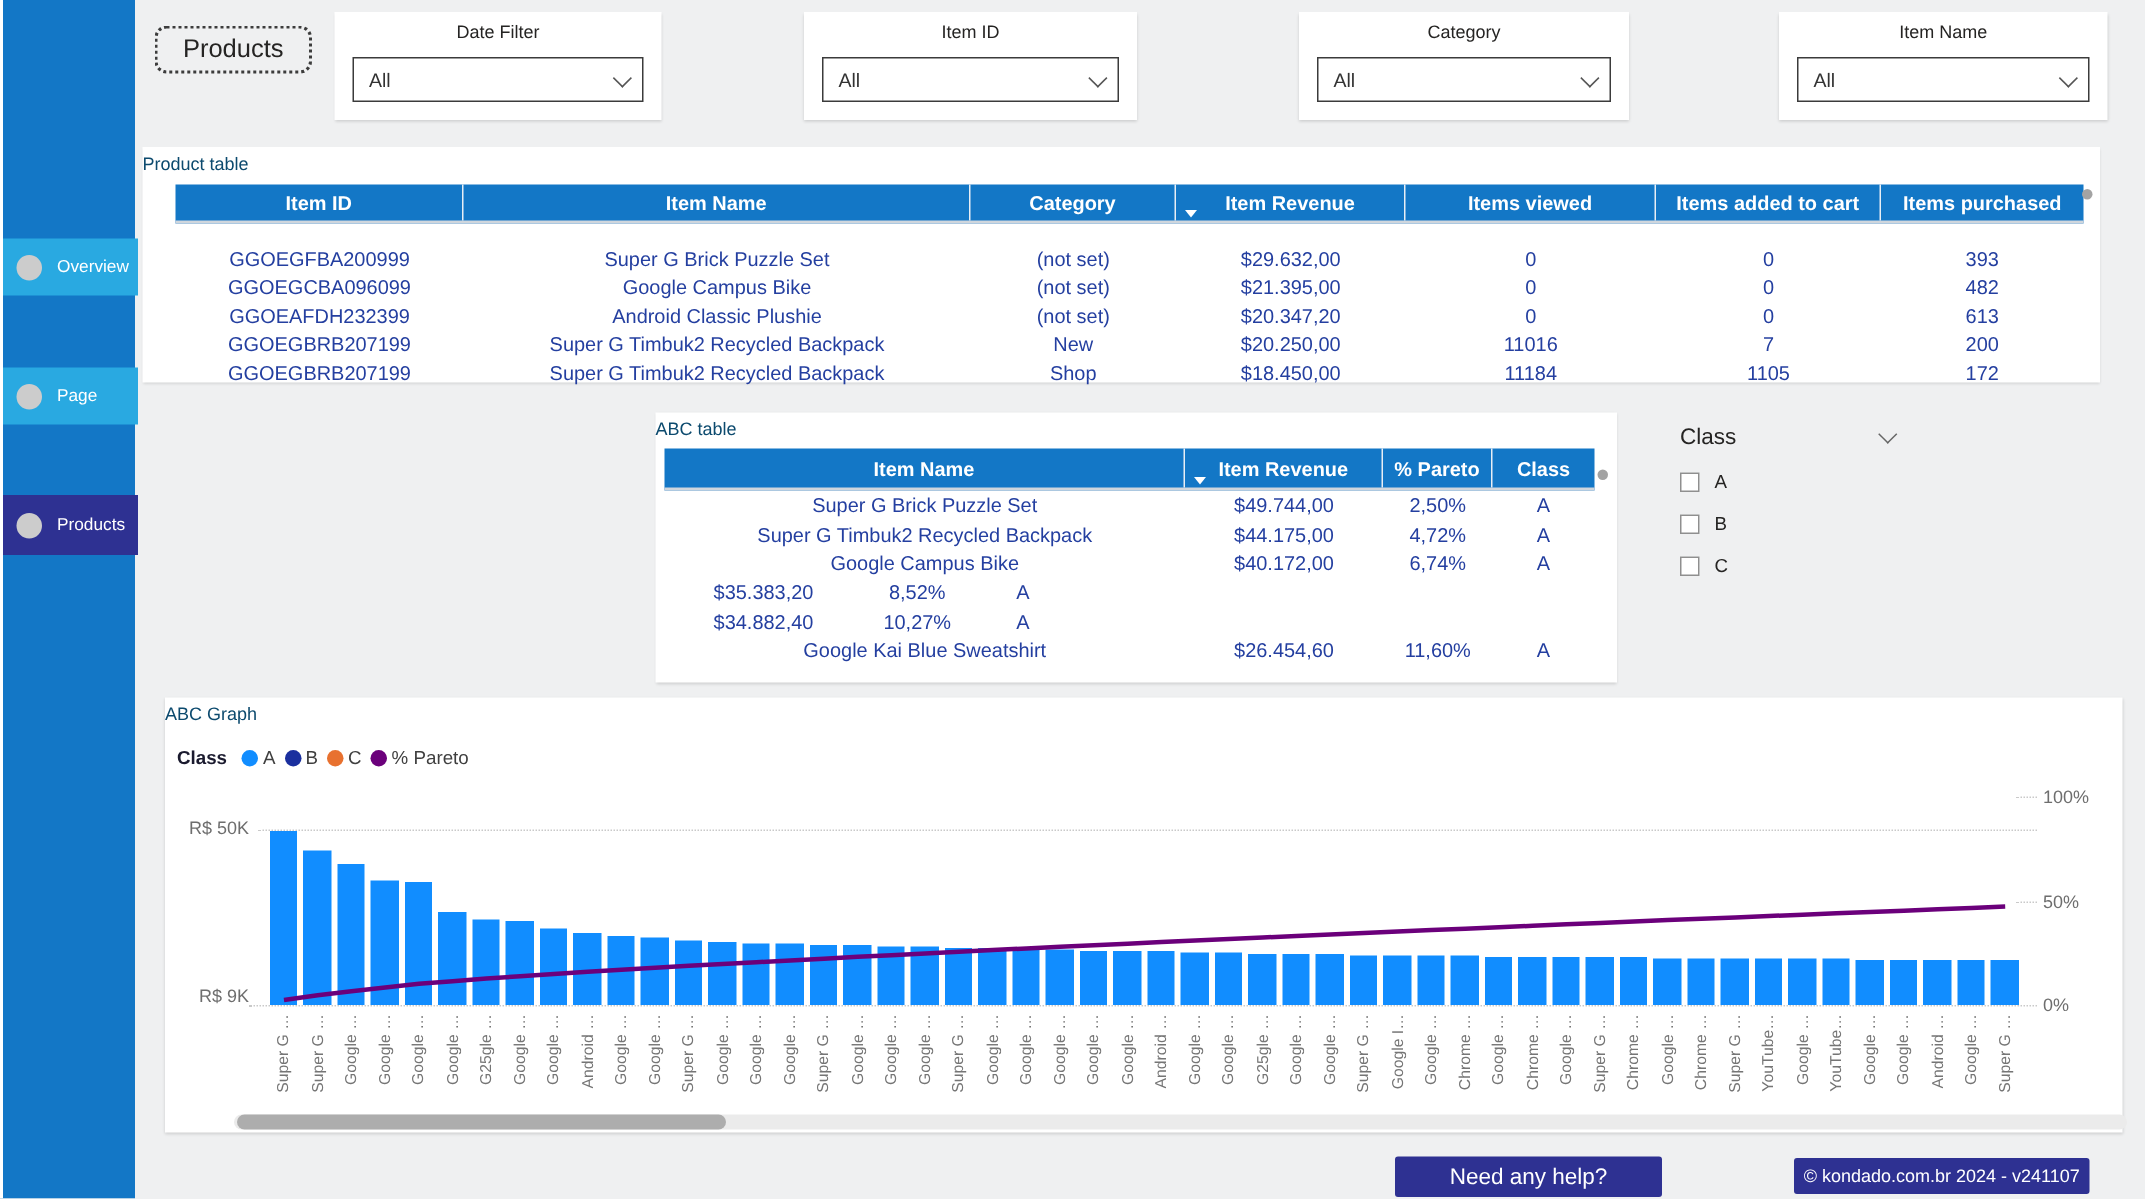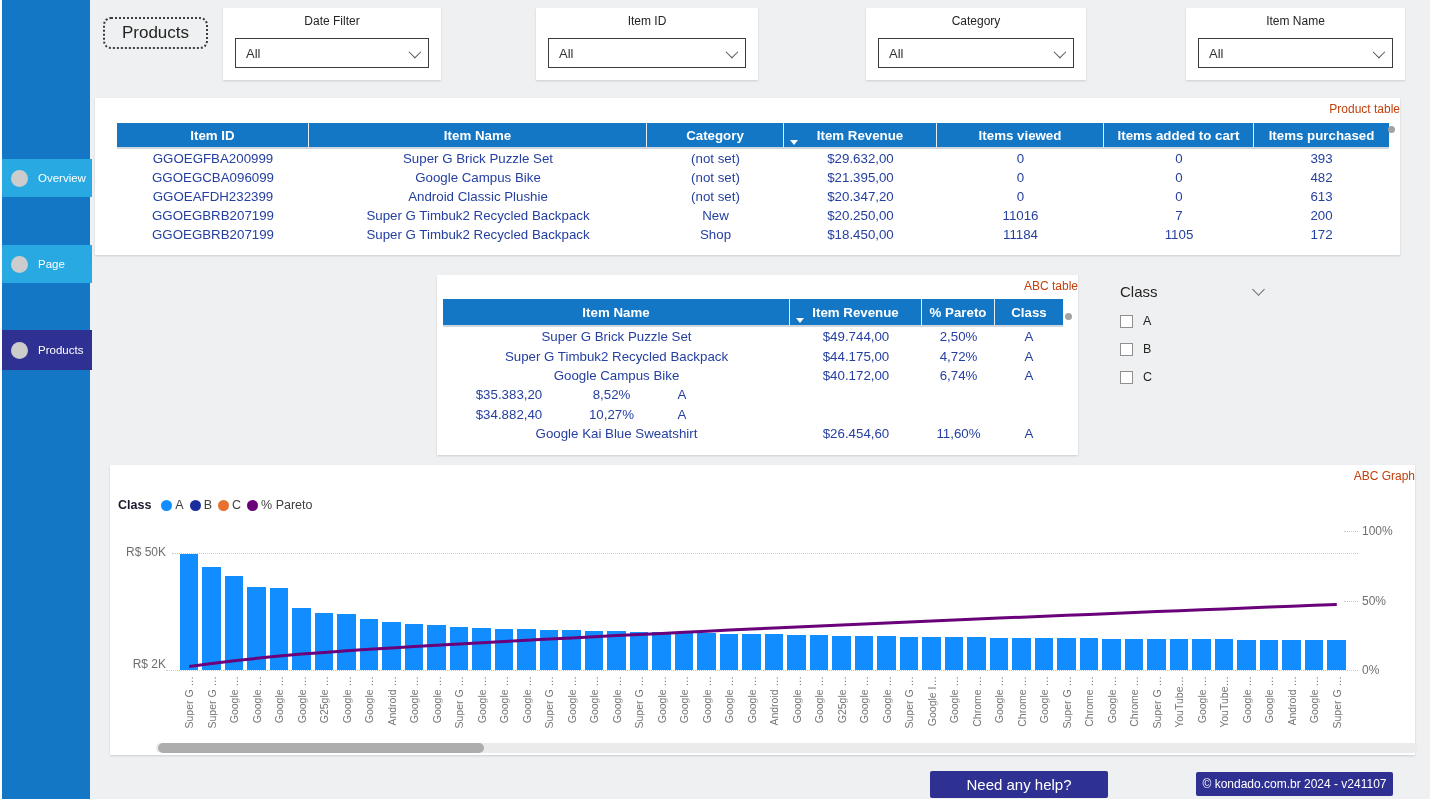--- a/index.html
+++ b/index.html
@@ -23,21 +23,21 @@
     font-size:17px; color:#252423; background:transparent; }
   
   .filter-card { position:absolute; top:8px; height:72px; background:#fff; box-shadow:0 1px 2px rgba(0,0,0,.15); }
   .filter-label { font-size:12px; text-align:center; margin-top:6px; color:#252423; }
   .dropdown { position:absolute; left:12px; right:12px; top:30px; height:30px; border:1.4px solid #3b3b3b;
     display:flex; align-items:center; padding:0 10px; font-size:13px; color:#333; background:#fff; cursor:pointer; }
   .chev { margin-left:auto; width:9px; height:9px; border-right:1.4px solid #555; border-bottom:1.4px solid #555;
     transform:rotate(45deg) translateY(-2px); flex:none; }
   
   .card { position:absolute; background:#fff; box-shadow:0 1px 2px rgba(0,0,0,.15); }
-  .vtitle { font-size:12px; color:#c2410c; text-align:right; padding-top:4px; }
+  .vtitle { font-size:12px; color:#0c4a6e; text-align:left; padding-top:4px; }
   .ptable { position:absolute; }
   .thead { display:flex; background:#1377c6; border-bottom:2px solid #cfd6dd; }
   .th { position:relative; display:flex; align-items:center; justify-content:center;
     color:#fff; font-weight:bold; font-size:13.3px; border-right:1px solid #e8eef5; cursor:pointer; }
   .th:last-child { border-right:none; }
   .sort-arrow { position:absolute; left:6px; bottom:2px; width:0; height:0;
     border-left:4px solid transparent; border-right:4px solid transparent; border-top:5px solid #fff; }
   .tr { display:flex; cursor:pointer; }
   .td { display:flex; align-items:center; justify-content:center; font-size:13.3px; color:#243fa0; overflow:hidden; white-space:nowrap; }
   .scroll-dot { position:absolute; width:7px; height:7px; border-radius:50%; background:#a3a3a3; }
@@ -125,21 +125,21 @@
   <div class="ptable" id="product-table" style="left:22px; top:25px; width:1272px;">
       <div class="thead" style="height: 26px;">
         <div class="th" style="width: 192px;">Item ID</div>
         <div class="th" style="width: 338px;">Item Name</div>
         <div class="th" style="width: 137px;">Category</div>
         <div class="th" style="width: 153px;">Item Revenue<div class="sort-arrow"></div></div>
         <div class="th" style="width: 167px; text-align: center;">Items viewed</div>
         <div class="th" style="width: 150px;">Items added to cart</div>
         <div class="th" style="width: 135px;">Items purchased</div>
       </div>
-      <div class="tr" style="height: 19px;">
+      <div class="tr" style="height: 19px; margin-top: 14px;">
         <div class="td" style="width: 192px;">GGOEGFBA200999</div>
         <div class="td" style="width: 338px;">Super G Brick Puzzle Set</div>
         <div class="td" style="width: 137px;">(not set)</div>
         <div class="td" style="width: 153px;">$29.632,00</div>
         <div class="td" style="width: 167px;">0</div>
         <div class="td" style="width: 150px;">0</div>
         <div class="td" style="width: 135px;">393</div>
       </div>
       <div class="tr" style="height: 19px;">
         <div class="td" style="width: 192px;">GGOEGCBA096099</div>
@@ -265,21 +265,21 @@
         <div class="legend-dot" style="background: rgb(232, 113, 47);"></div>
         <div class="legend-label">C</div>
       </div>
       <div class="legend-item">
         <div class="legend-dot" style="background: rgb(107, 0, 123);"></div>
         <div class="legend-label">% Pareto</div>
       </div>
     </div>
 
   <div class="axis-label" style="left:0; top:80px; width:56px; text-align:right;">R$ 50K</div>
-  <div class="axis-label" style="left:0; top:192px; width:56px; text-align:right;">R$ 2K</div>
+  <div class="axis-label" style="left:0; top:192px; width:56px; text-align:right;">R$ 9K</div>
   <div class="axis-label" style="left:1252px; top:59px;">100%</div>
   <div class="axis-label" style="left:1252px; top:129px;">50%</div>
   <div class="axis-label" style="left:1252px; top:198px;">0%</div>
 
   <div class="gridline" style="left:62px; top:88px; width:1186px;"></div>
   <div class="gridline" style="left:56px; top:205px; width:1192px;"></div>
   <div class="gridline" style="left:1234px; top:66px; width:14px;"></div>
   <div class="gridline" style="left:1234px; top:136px; width:14px;"></div>
 
   <div class="plot" id="plot">

